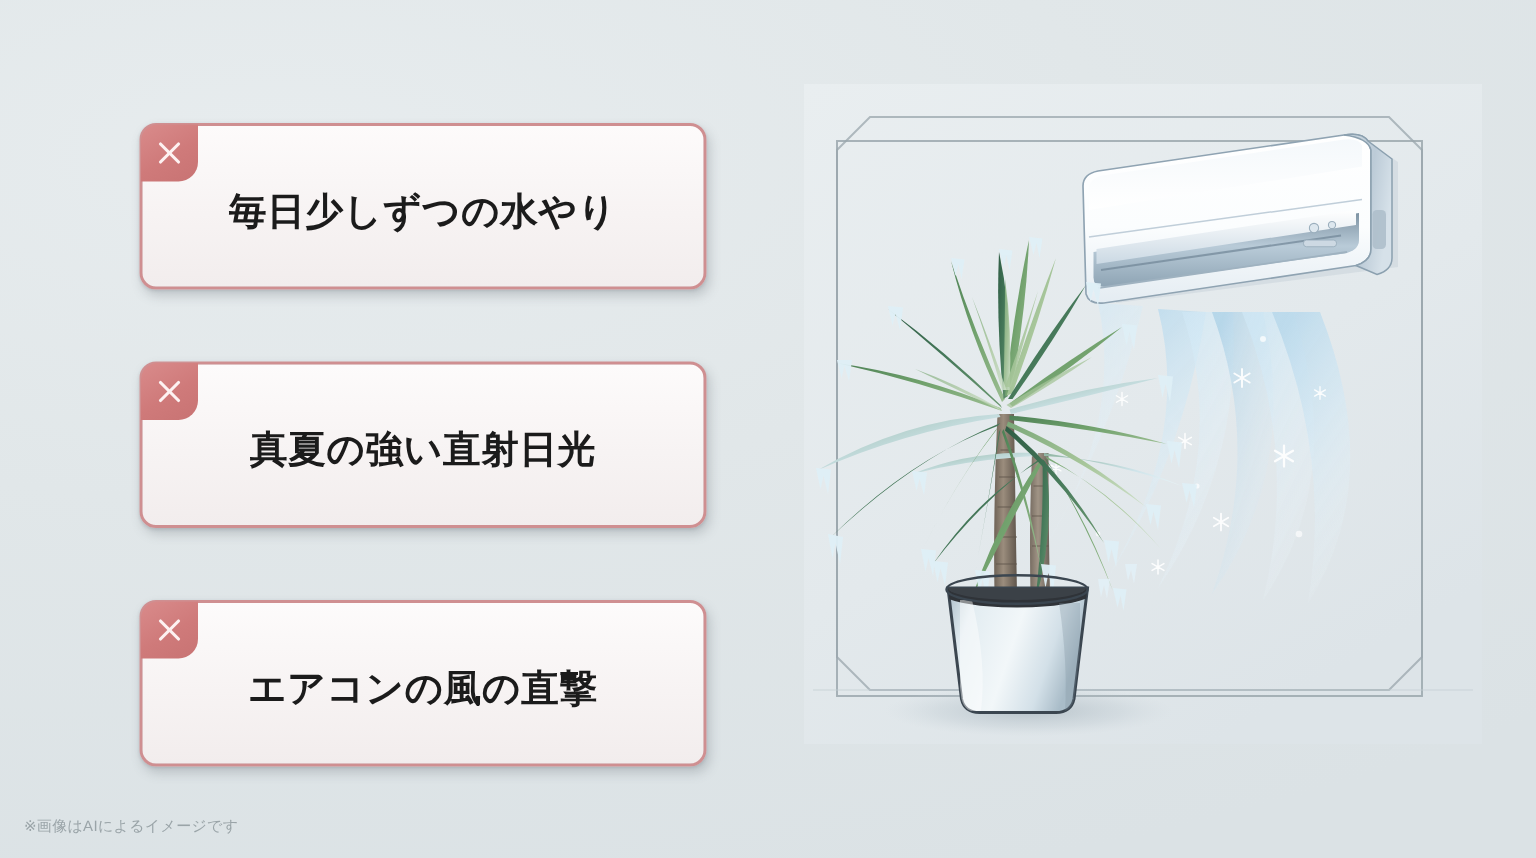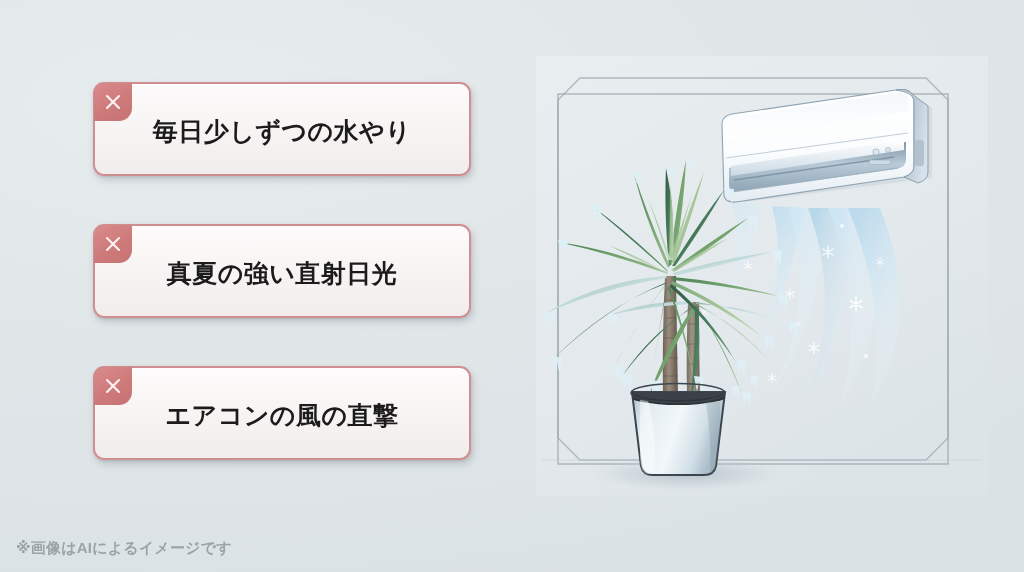--- a/index.html
+++ b/index.html
@@ -28,21 +28,21 @@
   #cards {
     position: absolute;
     left: 93px;
     top: 82px;
     width: 378px;
   }
 
   .ng-card {
     position: relative;
     width: 378px;
-    height: 94px;
+    height: 111px;
     margin-bottom: 48px;
     background: linear-gradient(180deg, #fdfbfb 0%, #f7f3f3 55%, #f2eded 100%);
     border: 2px solid #cf8f91;
     border-radius: 11px;
     box-sizing: border-box;
     box-shadow:
       2px 4px 7px rgba(90,95,105,0.26),
       0 1px 2px rgba(90,95,105,0.16);
   }
   .ng-card:last-child { margin-bottom: 0; }
@@ -100,22 +100,22 @@
     left: 0; top: 0;
     width: 452px;
     height: 440px;
   }
 
   
   #footnote {
     position: absolute;
     left: 16px;
     bottom: 14px;
-    font-size: 15px;
-    font-weight: bold;
+    font-size: 10px;
+    font-weight: normal;
     color: #9aa4a8;
     letter-spacing: 0.2px;
   }
 </style>
 </head>
 <body>
 
 <div id="slide">
 
   <div id="cards">

